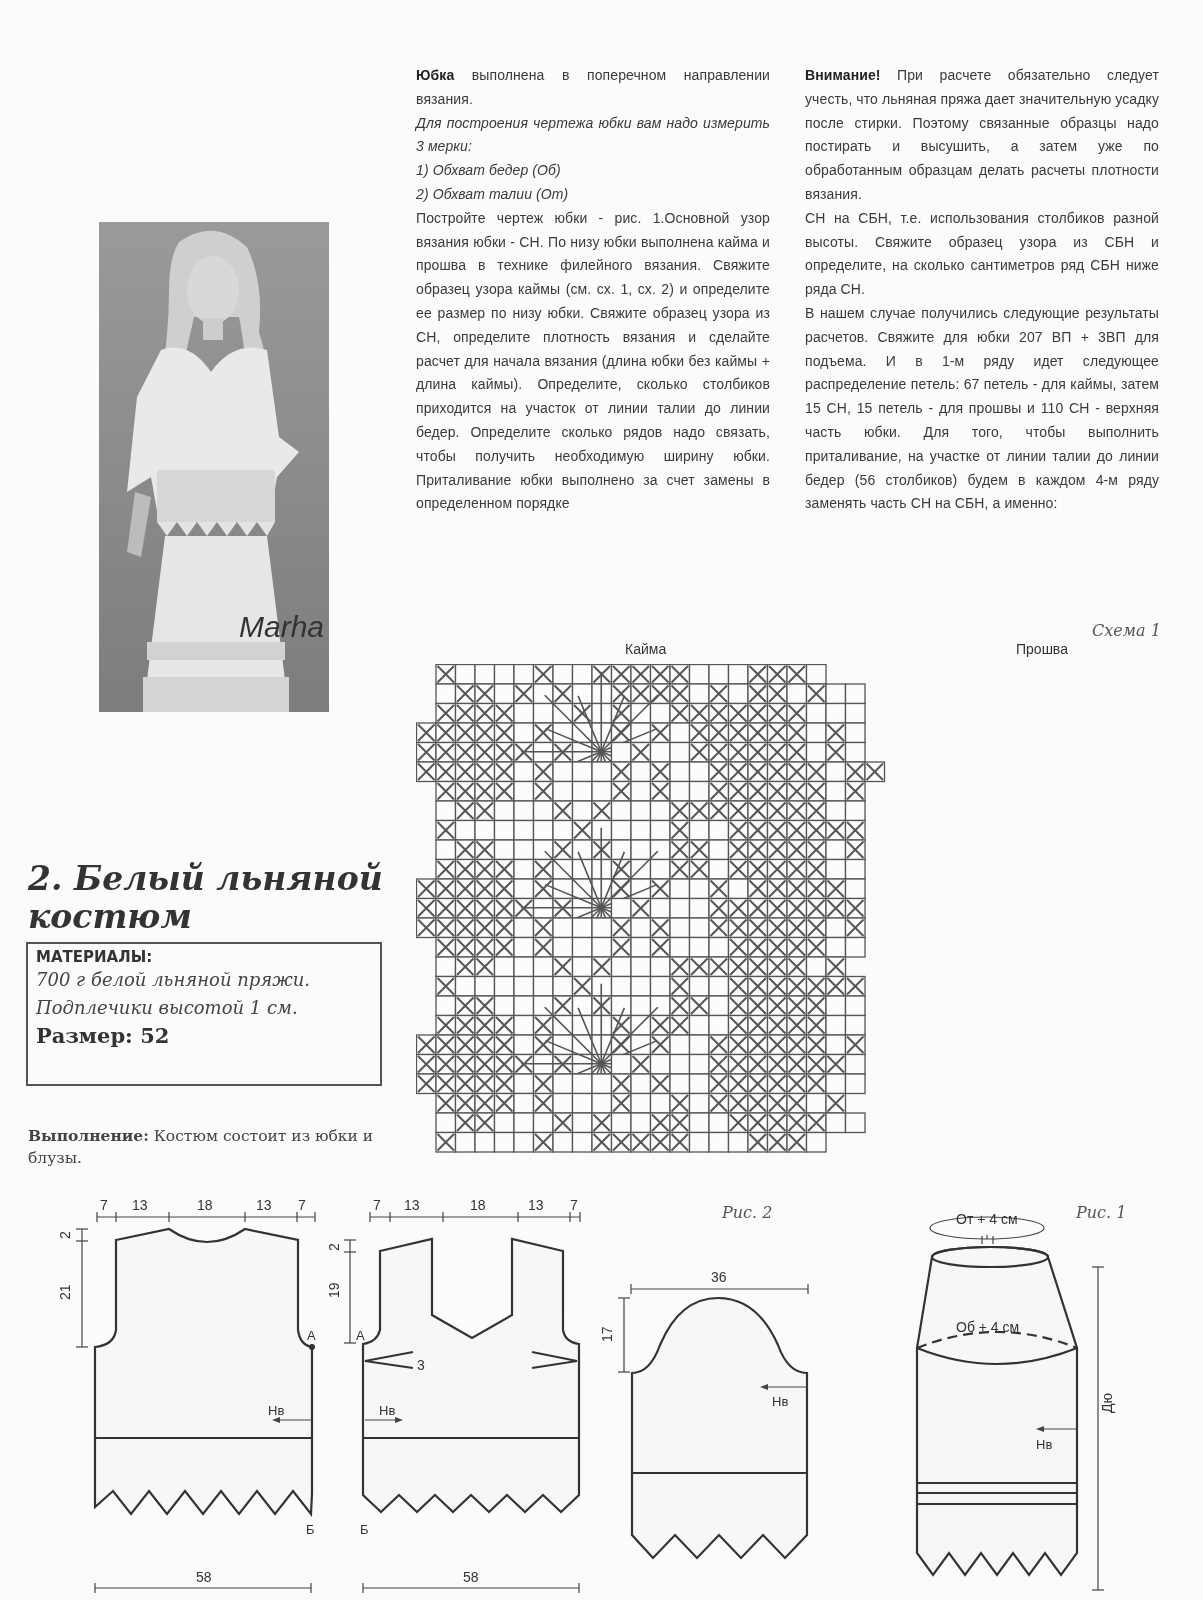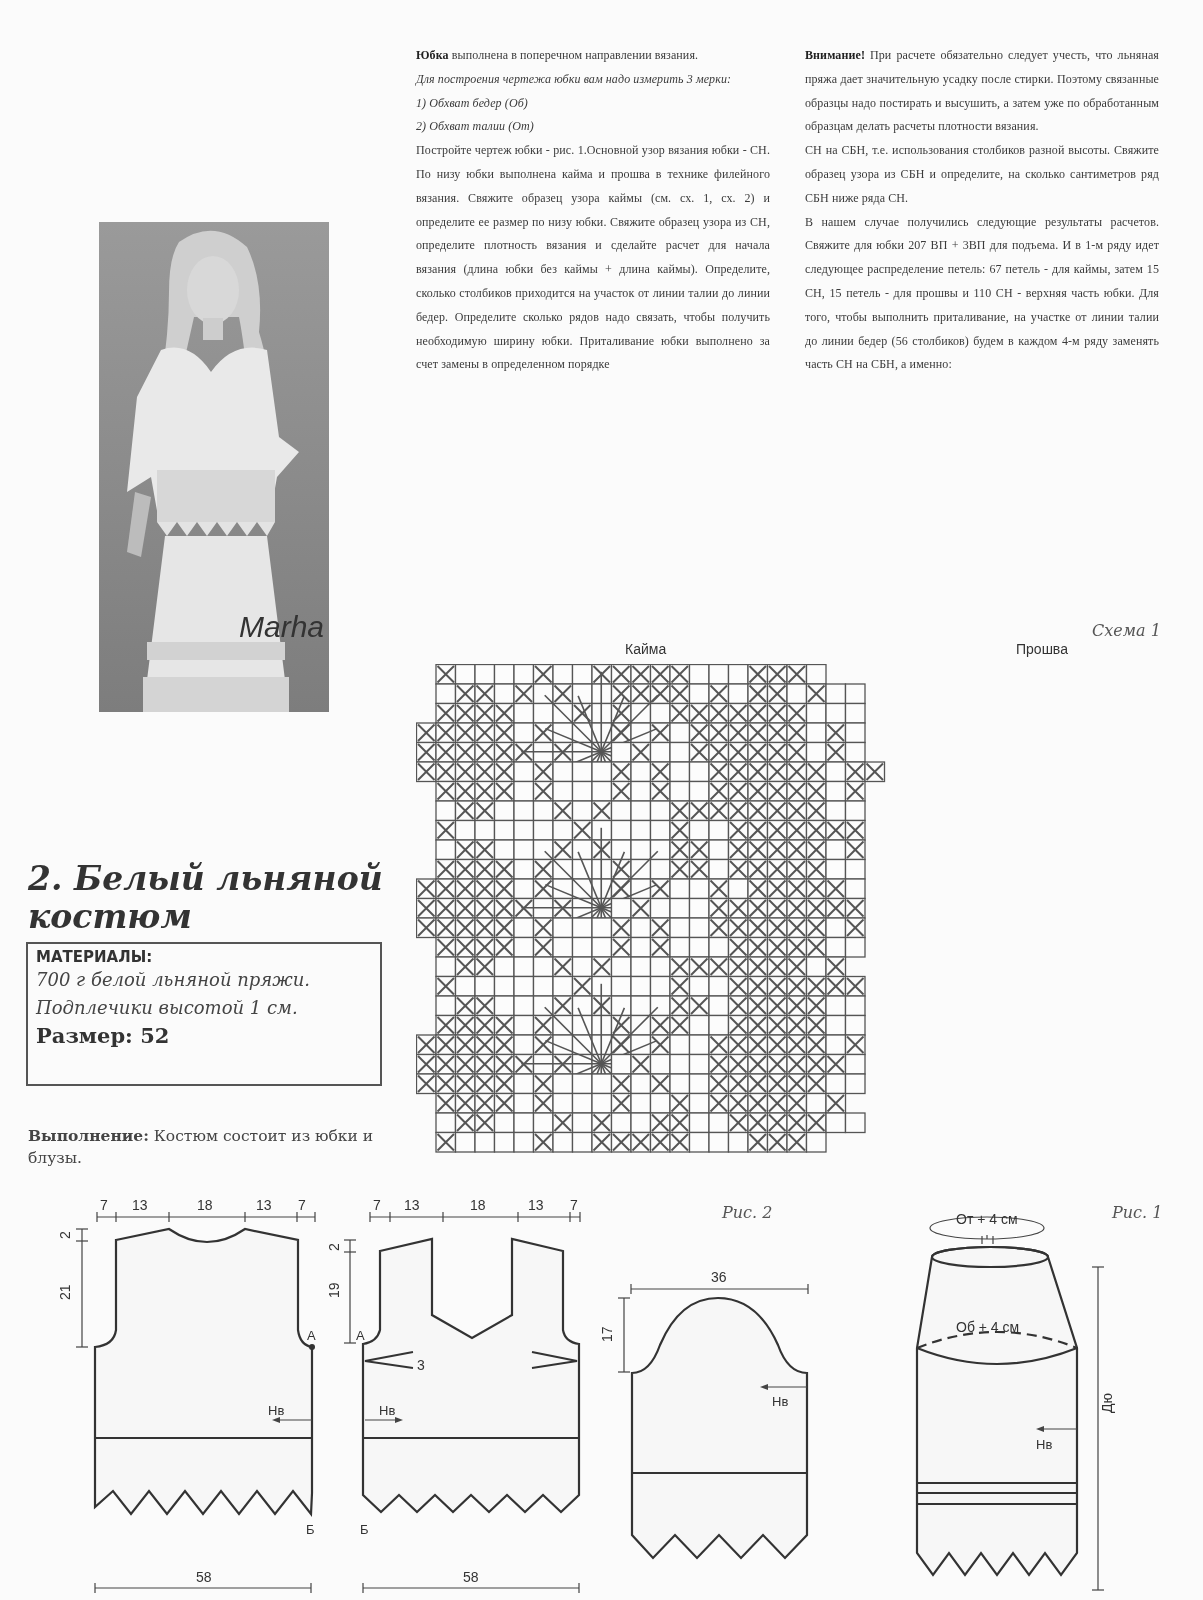--- a/index.html
+++ b/index.html
@@ -1,20 +1,20 @@
 <!DOCTYPE html>
 <html><head>
 <meta charset="utf-8">
 <style>
   html, body { margin:0; padding:0; background:#fbfbfb; }
   body { width:1203px; height:1600px; position:relative; overflow:hidden; color:#2a2a2a;
          font-family:"DejaVu Serif", serif; }
   .abs { position:absolute; }
-  .col-text { font-family:Liberation Serif, serif; font-size:12px; line-height:23.8px; color:#3a3a3a;
-              text-align:justify; letter-spacing:0.1px; }
+  .col-text { font-family:Liberation Sans, sans-serif; font-size:14px; line-height:23.8px; color:#3a3a3a;
+              text-align:justify; letter-spacing:0.1px;margin-top:20px; }
   .col-text p { margin:0; }
   .col-text b { color:#222; }
   .col-text i { font-style:italic; }
   .photo { background:#bef264; overflow:hidden; }
   .title { font-family:"DejaVu Serif", serif; font-style:italic; font-weight:bold; font-size:33px;
            line-height:38px; color:#333; }
   .materials { border:2px solid #555; padding:4px 8px 6px 8px; box-sizing:border-box; }
   .mat-head { font-family:"DejaVu Sans", sans-serif; font-weight:bold; font-size:15px; color:#333; }
   .mat-line { font-family:"DejaVu Serif", serif; font-style:italic; font-size:18px; line-height:28px; color:#444; }
   .mat-size { font-family:"DejaVu Serif", serif; font-weight:bold; font-size:21px; line-height:28px; color:#333; }
@@ -2447,21 +2447,21 @@
       <rect x="371" y="468.5" width="19.5" height="19.5" fill="#fcfcfc" stroke="#555555" stroke-width="1.3"></rect>
       <line x1="372.5" y1="470" x2="389" y2="486.5" stroke="#555555" stroke-width="2"></line>
       <line x1="389" y1="470" x2="372.5" y2="486.5" stroke="#555555" stroke-width="2"></line>
     </g>
     <g>
       <rect x="390.5" y="468.5" width="19.5" height="19.5" fill="#fcfcfc" stroke="#555555" stroke-width="1.3"></rect>
     </g>
   </svg>
 
 <div class="abs caption" style="left:722px; top:1203px;">Рис. 2</div>
-<div class="abs caption" style="left:1112px; top:1203px;">Рис. 1</div>
+<div class="abs caption" style="left:1076px; top:1203px;">Рис. 1</div>
 
 <svg class="abs" style="left:40px; top:1195px;" width="290" height="405" viewBox="0 0 290 405">
   <g stroke="#444" fill="none" stroke-width="1.2">
     <line x1="57" y1="22" x2="275" y2="22"></line>
     <line x1="57" y1="17" x2="57" y2="27"></line>
       <line x1="76" y1="17" x2="76" y2="27"></line>
     <line x1="129" y1="17" x2="129" y2="27"></line>
       <line x1="205" y1="17" x2="205" y2="27"></line>
     <line x1="257" y1="17" x2="257" y2="27"></line>
       <line x1="275" y1="17" x2="275" y2="27"></line>

